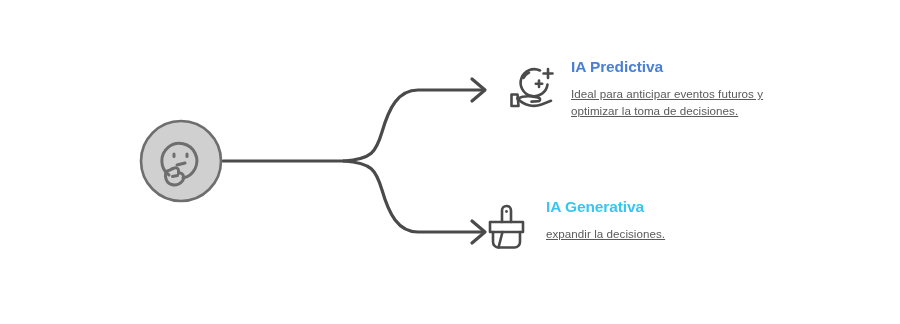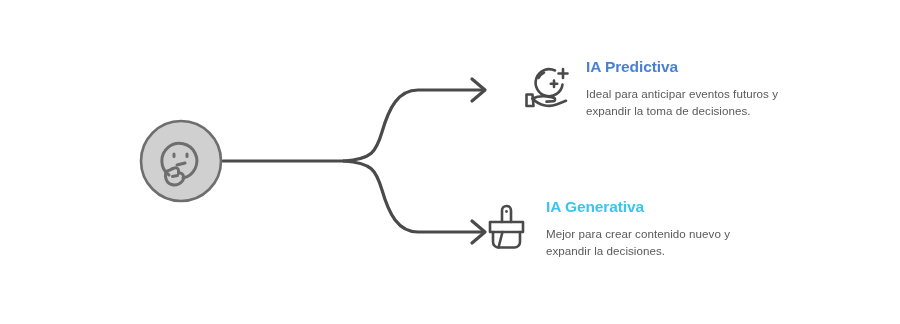--- a/index.html
+++ b/index.html
@@ -37,21 +37,21 @@
     width: 84px;
     height: 84px;
   }
 
   
   .branch {
     position: absolute;
     display: flex;
     align-items: flex-start;
   }
-  .branch-predictive { left: 517px; top: 56px; }
+  .branch-predictive { left: 502px; top: 56px; }
   .branch-generative { left: 477px; top: 196px; }
 
   .branch-icon {
     width: 58px;
     height: 58px;
     flex: 0 0 58px;
     margin-top: 2px;
   }
   .branch-text {
     margin-left: 11px;
@@ -69,21 +69,21 @@
   .title-generative { color: #37c6f0; }
 
   .branch-desc {
     font-size: 11.6px;
     color: #5a5a5a;
     line-height: 17px;
     margin: 0;
     max-width: 240px;
     letter-spacing: 0.05px;
   }
-  .branch-desc span { display: block; white-space: nowrap; }
+  .branch-desc span { display: block; white-space: nowrap; text-decoration: underline; }
 </style>
 </head>
 <body>
 
 <div id="canvas">
 
   <svg class="diagram-svg" viewBox="0 0 900 324">
     <g fill="none" stroke="#4a4a4a" stroke-width="3.2" stroke-linecap="round" stroke-linejoin="round">
 
       <path d="M 223 161 L 344 161"></path>
@@ -136,21 +136,21 @@
           <path d="M 15.5 40.5 C 22 47.5 31.5 49.5 39.5 46.5 L 49 42.8"></path>
 
           <path d="M 15.5 36.5 L 9.5 36.5 L 9.5 48 L 16.5 48 Z"></path>
         </g>
       </svg>
     </div>
     <div class="branch-text">
       <div class="branch-title title-predictive">IA Predictiva</div>
       <div class="branch-desc">
         <span>Ideal para anticipar eventos futuros y</span>
-        <span>expandir la toma de decisiones.</span>
+        <span>optimizar la toma de decisiones.</span>
       </div>
     </div>
   </div>
 
   <div class="branch branch-generative">
     <div class="branch-icon">
       <svg viewBox="0 0 58 58" width="58" height="58">
         <g fill="none" stroke="#4a4a4a" stroke-width="2.6" stroke-linecap="round" stroke-linejoin="round">
 
           <path d="M 25 24 L 25 12.5 C 25 9.8 27 8 29.5 8 C 32 8 34 9.8 34 12.5 L 34 24"></path>
@@ -160,19 +160,18 @@
           <path d="M 13 24 L 46 24 L 46 34 L 13 34 Z"></path>
 
           <path d="M 16 34 L 16 44 C 16 47 18.5 49.5 21.5 49.5 L 37.5 49.5 C 40.5 49.5 43 47 43 44 L 43 34"></path>
           <path d="M 25.5 34 L 21.5 49.5"></path>
         </g>
       </svg>
     </div>
     <div class="branch-text">
       <div class="branch-title title-generative">IA Generativa</div>
       <div class="branch-desc">
-        <span>Mejor para crear contenido nuevo y</span>
         <span>expandir la decisiones.</span>
       </div>
     </div>
   </div>
 
 </div>
 
 </body></html>

